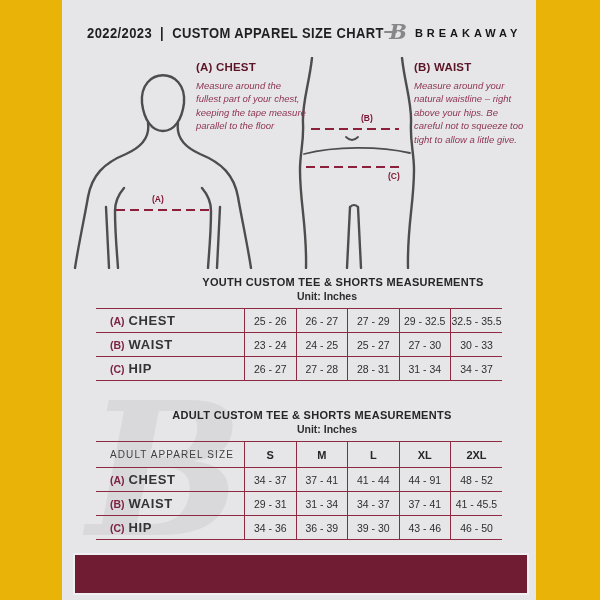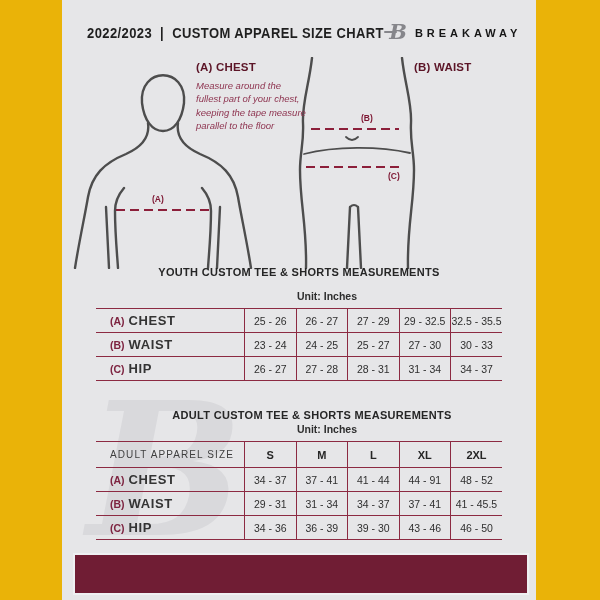--- a/index.html
+++ b/index.html
@@ -28,21 +28,21 @@
   .guide-waist{left:352px;top:61px;width:114px;}
   .guide-hips{left:352px;top:160px;width:118px;}
   .guide-h{font-size:11.5px;font-weight:bold;color:#5c1527;margin-bottom:6px;letter-spacing:.2px;}
   .guide-b{font-size:9.5px;font-style:italic;color:#8e3450;line-height:1.42;white-space:pre-line;}
 
   
   .sec-title{position:absolute;left:0;width:474px;text-align:center;font-size:11px;font-weight:bold;
              color:#262626;letter-spacing:.3px;}
   .sec-unit{position:absolute;left:0;width:474px;text-align:center;font-size:10.5px;
             font-weight:bold;color:#2e2e2e;padding-left:28px;}
-  .t-youth-title{top:266px;} .t-youth-unit{top:290px;}
+  .t-youth-title{top:276px;margin-left:44px;} .t-youth-unit{top:290px;}
   .t-adult-title{top:409px;padding-left:13px;} .t-adult-unit{top:423px;}
   .size-table{position:absolute;left:34px;width:406px;border-collapse:collapse;table-layout:fixed;background:transparent;}
   .tbl-youth{top:308px;} .tbl-adult{top:441px;}
   .size-table td{border-top:1.5px solid #8c2a42;border-bottom:1.5px solid #8c2a42;height:23px;
                  text-align:center;font-size:10.5px;color:#2f2f2f;padding:0;}
   .size-table td + td{border-left:1.5px solid #8c2a42;}
   .size-table td.lbl{width:134px;text-align:left;padding-left:14px;}
   .size-table tr.head td{height:25px;font-weight:bold;font-size:11px;color:#262626;}
   .size-table tr.head td.lbl{font-weight:normal;font-size:10px;color:#3f3f3f;letter-spacing:1.1px;}
   .row-key{font-weight:bold;color:#7d2340;margin-right:4px;font-size:10.5px;}
@@ -100,20 +100,21 @@
     </svg>
     <div class="fig-label" style="left:299px;top:113px;">(B)</div>
     <div class="fig-label" style="left:326px;top:171px;">(C)</div>
 
     <div class="guide guide-chest">
       <div class="guide-h">(A) CHEST</div>
       <div class="guide-b">Measure around the fullest part of your chest, keeping the tape measure parallel to the floor</div>
     </div>
     <div class="guide guide-waist">
       <div class="guide-h">(B) WAIST</div>
+      <div class="guide-b">Measure around your natural waistline – right above your hips. Be careful not to squeeze too tight to allow a little give.</div>
     </div>
 
     <div class="sec-title t-youth-title">YOUTH CUSTOM TEE &amp; SHORTS MEASUREMENTS</div>
     <div class="sec-unit t-youth-unit">Unit: Inches</div>
     <table class="size-table tbl-youth">
       <tbody>
       <tr>
         <td class="lbl"><span class="row-key">(A)</span><span class="row-lbl">CHEST</span></td>
         <td>25 - 26</td>
         <td>26 - 27</td>

